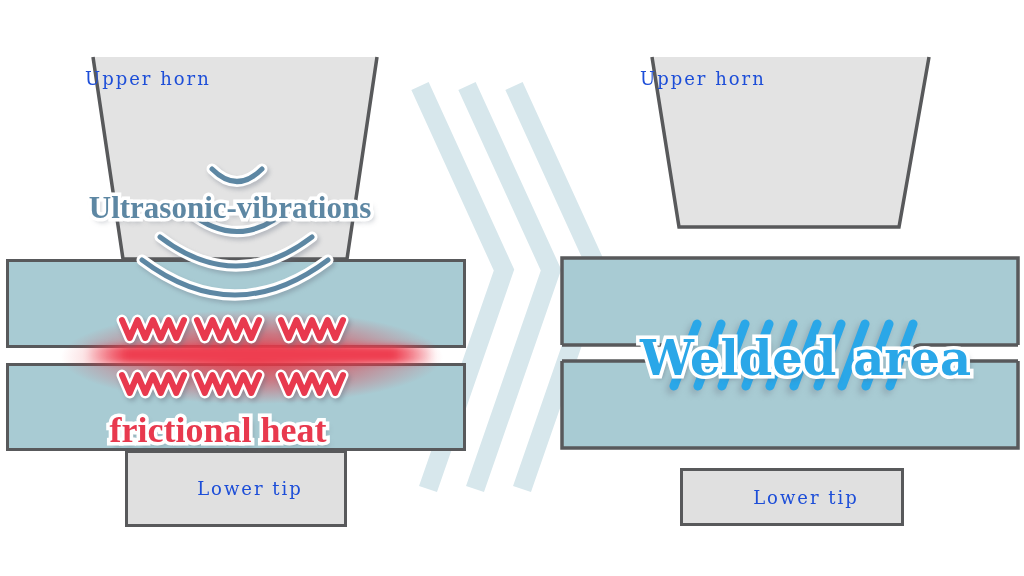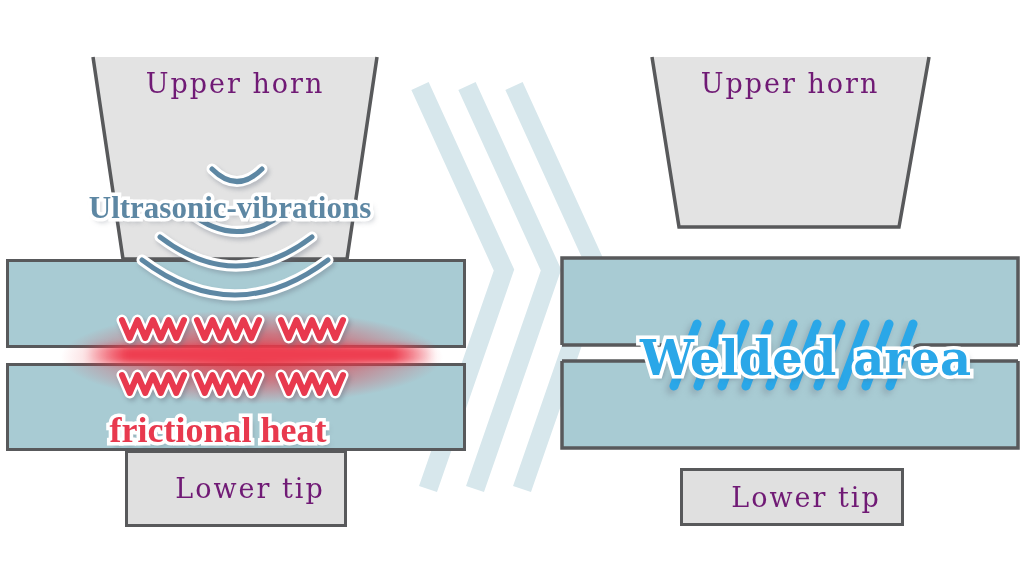--- a/index.html
+++ b/index.html
@@ -12,21 +12,21 @@
 
   
   .tool-fill{fill:#e3e3e3;stroke:#58595b;stroke-width:3.5;}
   .tip-box{background:#e0e0e0;border:3px solid #58595b;box-sizing:border-box;
            display:flex;align-items:center;justify-content:center;padding-left:28px;}
 
   
   .sheet{background:#a8cbd3;border:3px solid #58595b;box-sizing:border-box;}
 
   
-  .label-gray{color:#701a75;font-size:27px;letter-spacing:2px;text-align:center;white-space:nowrap;}
+  .label-gray{color:#1d4ed8;font-size:18px;letter-spacing:2px;text-align:left;white-space:nowrap;}
 
   
   .outlined{position:absolute;font-weight:bold;text-align:center;white-space:nowrap;line-height:1;}
   .outlined .stroke{position:absolute;left:0;right:0;top:0;color:#fff;
     -webkit-text-stroke:7px #ffffff;
     text-shadow:0 0 2px #fff, 2px 0 2px #fff, -2px 0 2px #fff, 0 2px 2px #fff, 0 -2px 2px #fff,
                 3px 4px 5px rgba(90,100,115,.5);}
   .outlined .fill{position:relative;}
   .txt-vibration{font-size:31px;color:#5d87a3;font-family:Liberation Serif, serif;}
   .txt-heat{font-size:36px;color:#e8394e;}

